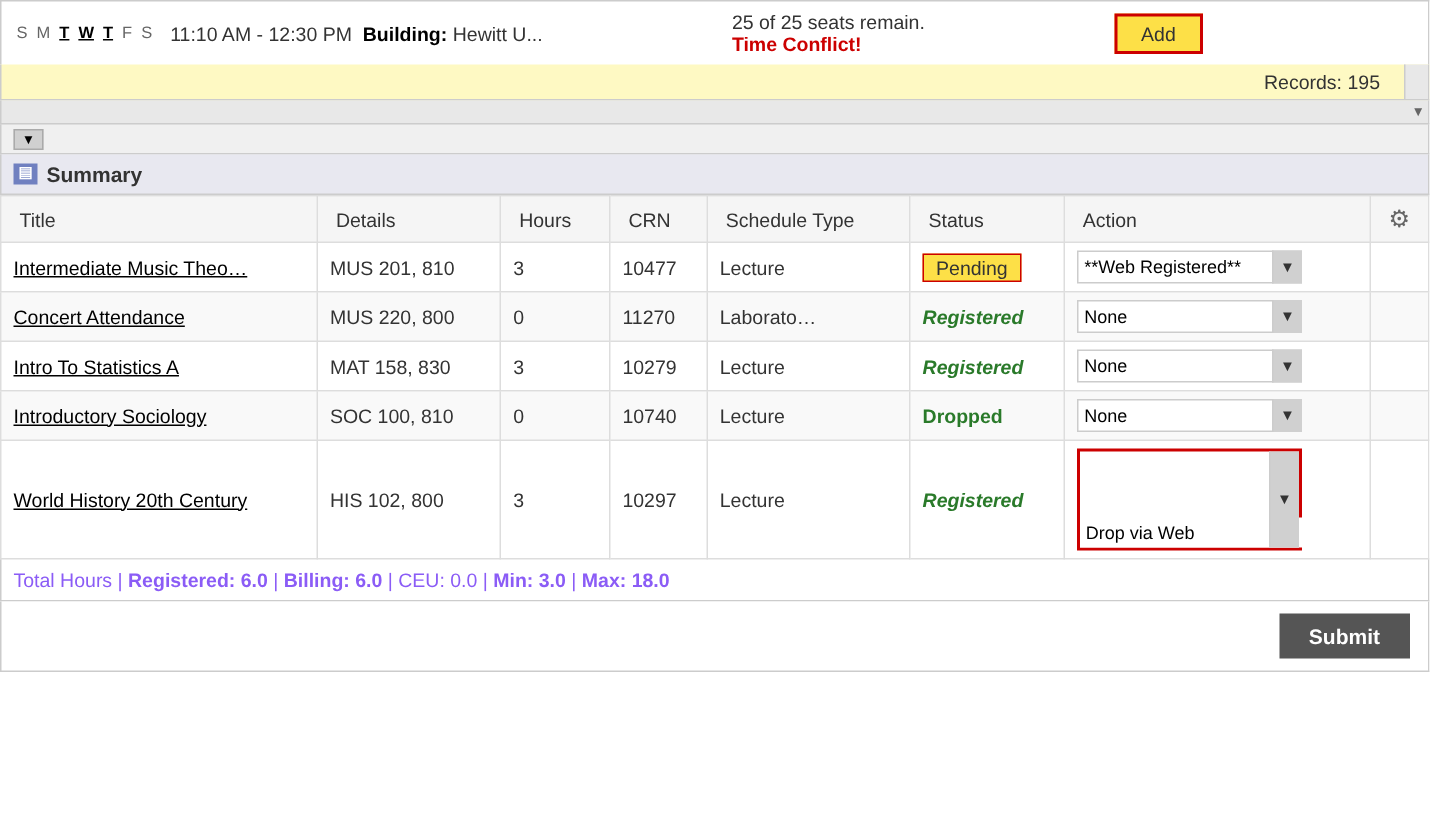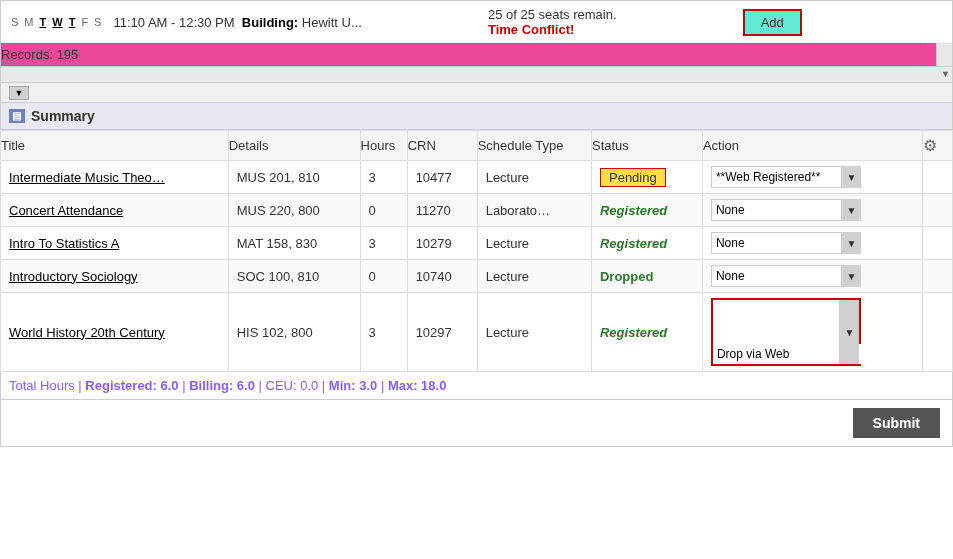--- a/index.html
+++ b/index.html
@@ -32,33 +32,34 @@
     .time-building {
       font-size: 13px;
       color: #333;
     }
     .time-building b { color: #000; }
     .seats-area { font-size: 13px; }
     .seats-remain { color: #333; }
     .time-conflict { color: #c00; font-weight: bold; }
     .add-btn {
       border: 2px solid #c00;
-      background: #5eead4;
+      background: #fde047;
       padding: 4px 16px;
       font-size: 13px;
       cursor: pointer;
       color: #333;
     }
 
     
     .records-row {
-      background: #ec4899;
-      border: 1px solid #ccc;
-      border-top: none;
-      padding: 4px 20px 4px 0;
+      background: #fef9c3;
+      border: 1px solid #ccc;
+      border-top: none;
+      padding: 4px 32px 4px 0;
+      text-align: right;
       font-size: 13px;
       color: #333;
       position: relative;
     }
     .records-scrollbar {
       position: absolute;
       right: 0;
       top: 0;
       bottom: 0;
       width: 16px;
@@ -134,21 +135,21 @@
       width: 100%;
       border-collapse: collapse;
       border: 1px solid #ccc;
       border-top: none;
     }
     .summary-table thead tr {
       background: #f5f5f5;
     }
     .summary-table th {
       border: 1px solid #ddd;
-      padding: 5px 0;
+      padding: 5px 12px;
       text-align: left;
       font-weight: normal;
       font-size: 13px;
       color: #333;
     }
     .summary-table td {
       border: 1px solid #ddd;
       padding: 5px 8px;
       font-size: 13px;
       color: #333;

